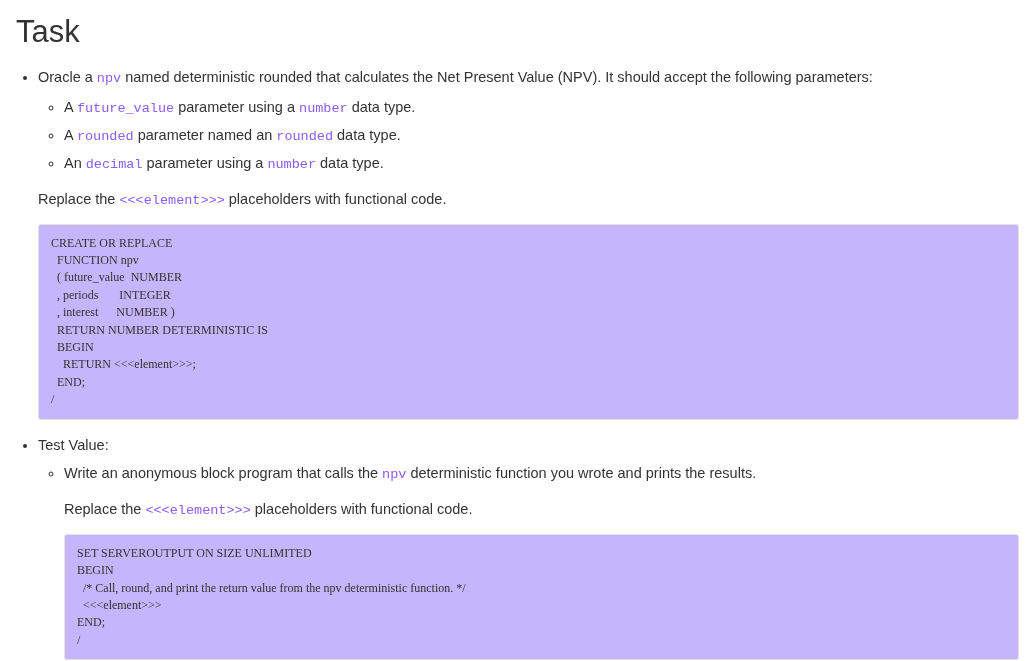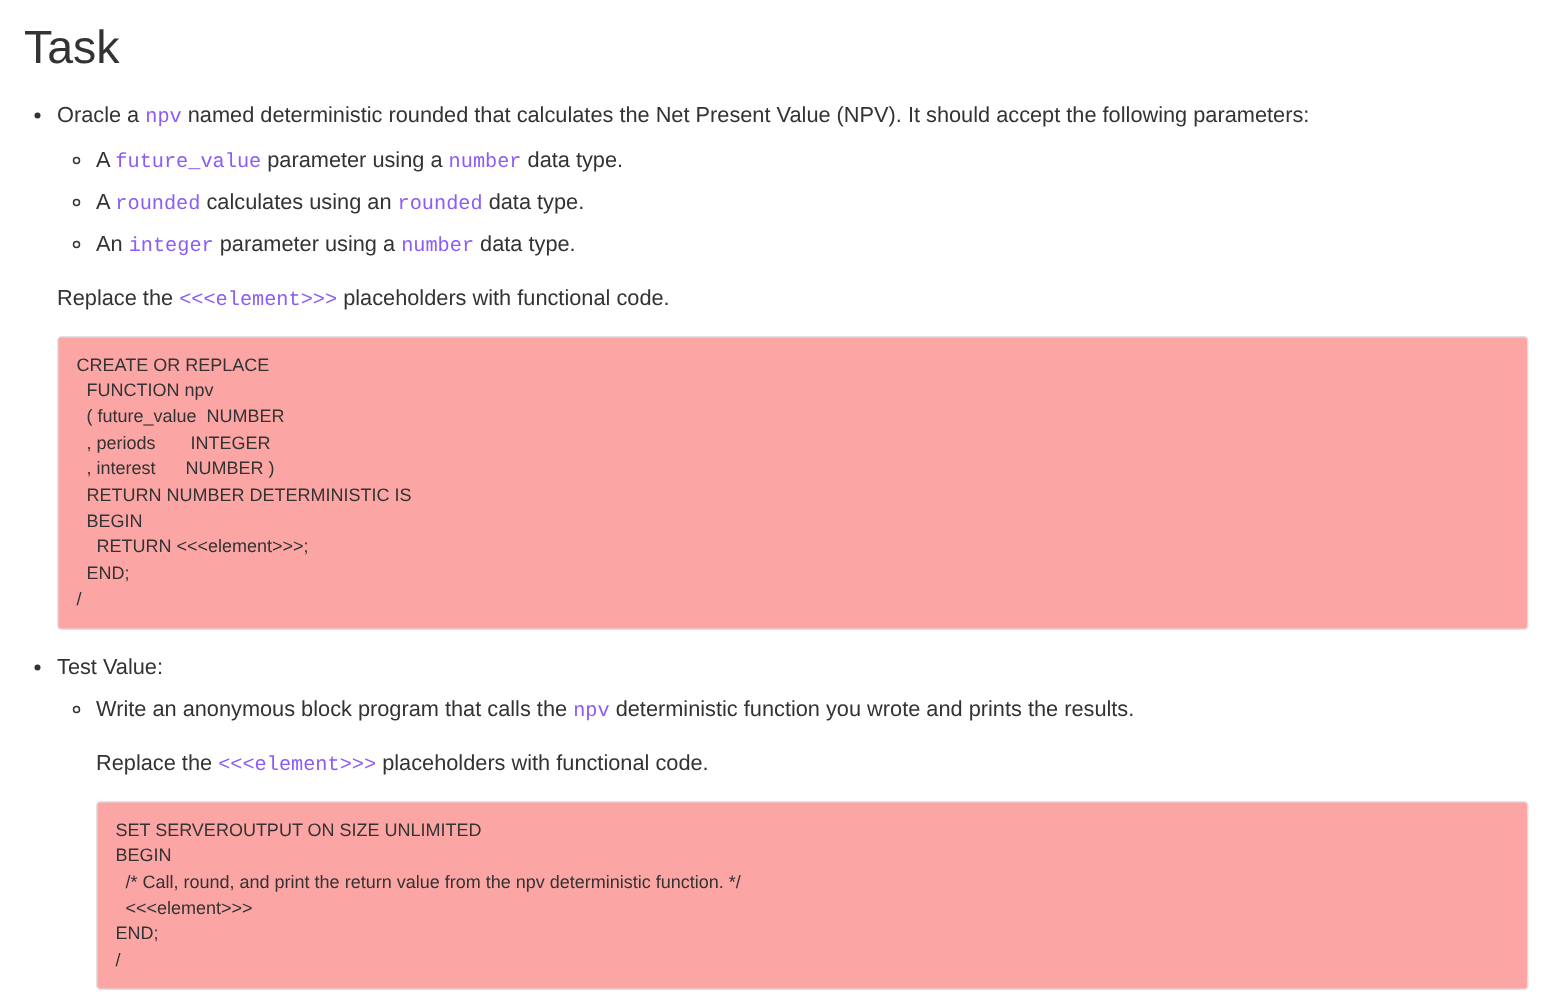--- a/index.html
+++ b/index.html
@@ -49,25 +49,25 @@
     }
     p.para-indent {
       margin: 12px 0;
     }
     code.inline {
       font-family: "Courier New", Courier, monospace;
       font-size: 13.5px;
       color: #8b5cf6;
     }
     pre.code-block {
-      background: #fca5a5;
+      background: #c4b5fd;
       border: 1px solid #e1e1e1;
       border-radius: 3px;
       padding: 10px 12px;
-      font-family: Liberation Sans, sans-serif;
+      font-family: Liberation Serif, serif;
       font-size: 12px;
       line-height: 1.45;
       color: #333;
       white-space: pre;
       overflow-x: auto;
       margin: 10px 0 14px 0;
     }
     .li-body {
       
     }
@@ -79,24 +79,24 @@
 
 <ul class="top-list">
   <li>
     <div class="li-body">
       <span>Oracle a </span><code class="inline">npv</code><span> named deterministic rounded that calculates the Net Present Value (NPV). It should accept the following parameters:</span>
       <ul class="sub-list">
         <li>
           <span>A </span><code class="inline">future_value</code><span> parameter using a </span><code class="inline">number</code><span> data type.</span>
         </li>
         <li>
-          <span>A </span><code class="inline">rounded</code><span> calculates using an </span><code class="inline">rounded</code><span> data type.</span>
+          <span>A </span><code class="inline">rounded</code><span> parameter named an </span><code class="inline">rounded</code><span> data type.</span>
         </li>
         <li>
-          <span>An </span><code class="inline">integer</code><span> parameter using a </span><code class="inline">number</code><span> data type.</span>
+          <span>An </span><code class="inline">decimal</code><span> parameter using a </span><code class="inline">number</code><span> data type.</span>
         </li>
       </ul>
 
 
       <p class="para">
         <span>Replace the </span><code class="inline">&lt;&lt;&lt;element&gt;&gt;&gt;</code><span> placeholders with functional code.</span>
       </p>
 
       <pre class="code-block">CREATE OR REPLACE
   FUNCTION npv

